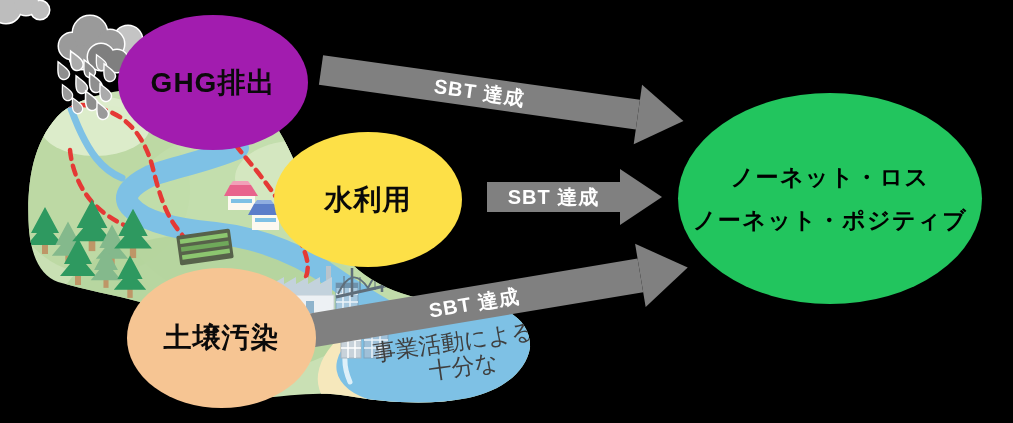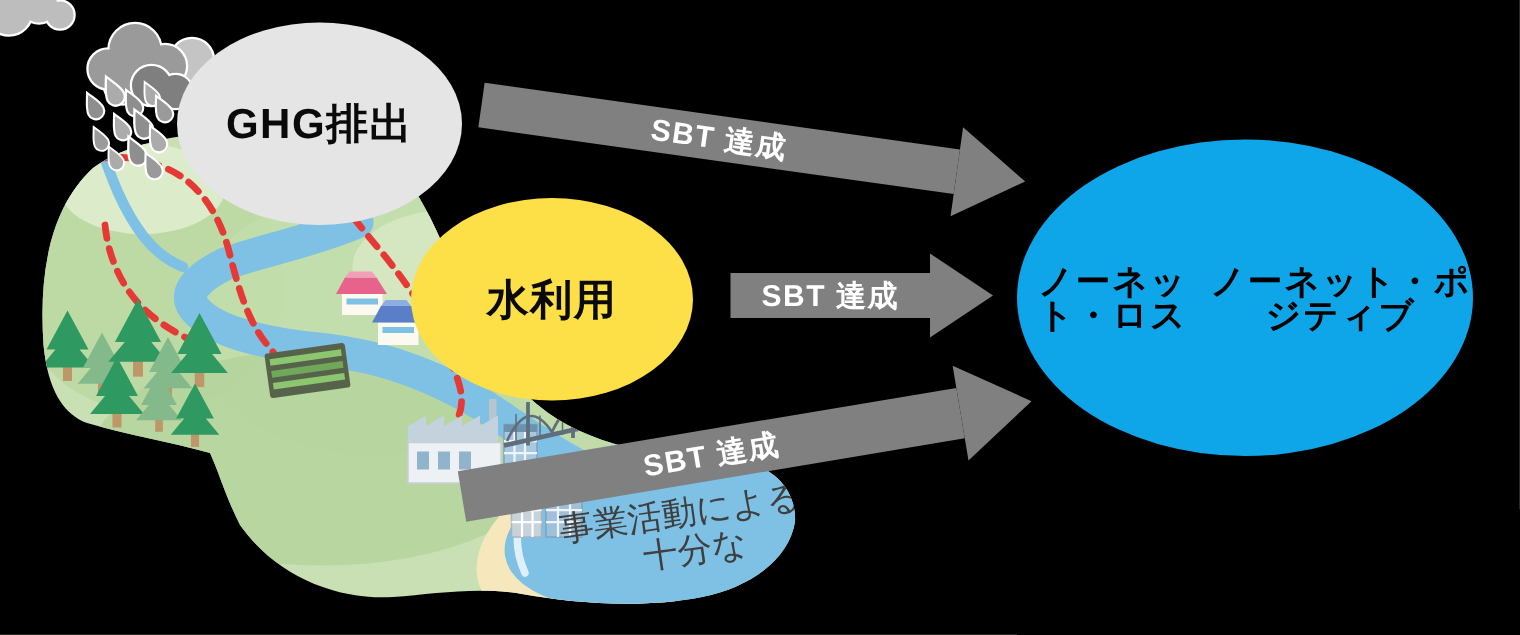--- a/index.html
+++ b/index.html
@@ -7,24 +7,24 @@
     position:relative;width:1013px;height:423px;background:#000000;
     overflow:hidden;font-family:"Liberation Sans","DejaVu Sans",sans-serif;
   }
   #scene{position:absolute;left:0;top:0;width:1013px;height:423px;}
   
   .bubble{
     position:absolute;border-radius:50%;display:flex;align-items:center;justify-content:center;
     text-align:center;color:#0a0a0a;font-weight:700;z-index:30;
   }
   .bubble .lbl{font-size:28px;letter-spacing:1px;}
-  #bubble-ghg{left:118px;top:15px;width:190px;height:135px;background:#e5e5e5;}
+  #bubble-ghg{left:118px;top:15px;width:190px;height:135px;background:#a21caf;}
   #bubble-water{left:274px;top:132px;width:188px;height:135px;background:#fde047;}
   #bubble-soil{left:127px;top:268px;width:189px;height:140px;background:#F6C593;}
-  #bubble-goal{left:678px;top:93px;width:304px;height:211px;background:#0ea5e9;flex-direction:row;}
+  #bubble-goal{left:678px;top:93px;width:304px;height:211px;background:#22c55e;flex-direction:column;}
   #bubble-goal .goal-line{font-size:23px;letter-spacing:1.5px;line-height:1.0;margin:10px 0;color:#000;}
   
   .arrow{position:absolute;display:flex;align-items:center;transform-origin:left center;z-index:20;}
   .arrow .shaft{
     background:#808080;flex:1;display:flex;align-items:center;justify-content:center;
   }
   .arrow .head{width:0;height:0;border-style:solid;border-color:transparent;border-left-color:#808080;}
   .arrow .lbl{color:#ffffff;font-size:20px;font-weight:600;letter-spacing:1px;white-space:nowrap;}
   #arrow-top{left:321px;top:40px;width:366px;height:60px;transform:rotate(8deg);}
   #arrow-top .shaft{height:30px;}
@@ -240,18 +240,21 @@
     </div>
     <div class="head"></div>
   </div>
 
   <div class="bubble" id="bubble-ghg">
     <span class="lbl">GHG排出</span>
   </div>
   <div class="bubble" id="bubble-water">
     <span class="lbl">水利用</span>
   </div>
+  <div class="bubble" id="bubble-soil">
+    <span class="lbl">土壌汚染</span>
+  </div>
   <div class="bubble" id="bubble-goal">
     <div class="goal-line">ノーネット・ロス</div>
     <div class="goal-line">ノーネット・ポジティブ</div>
   </div>
 
 </div>
 
 </body></html>

